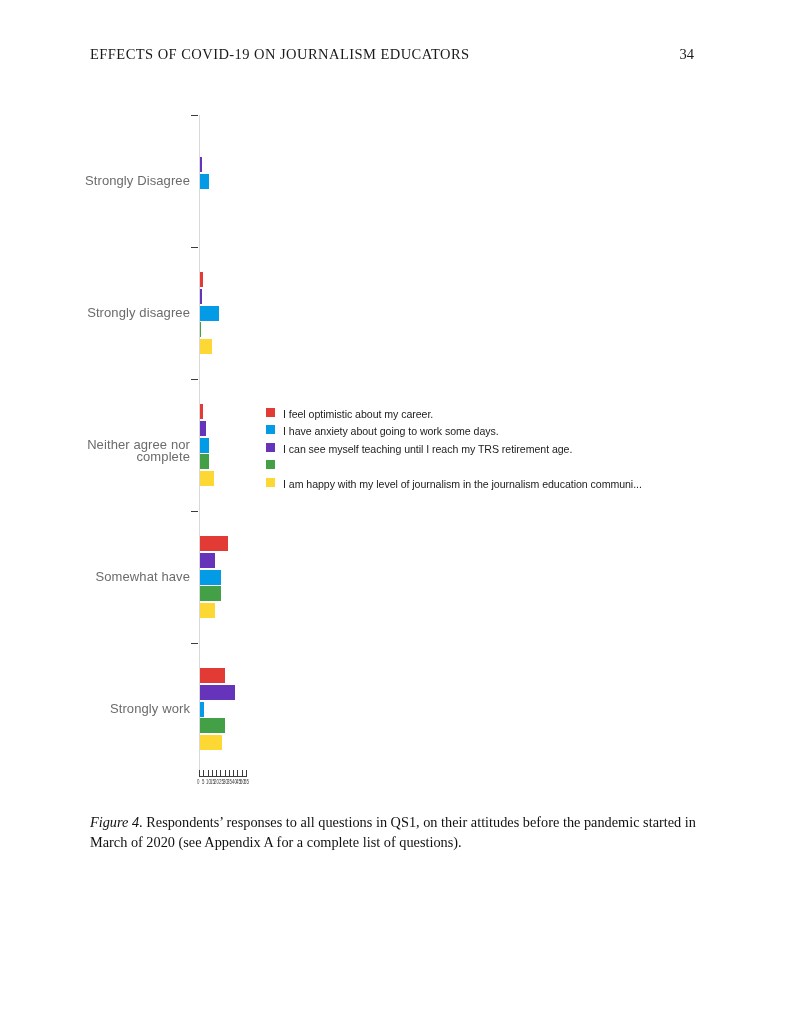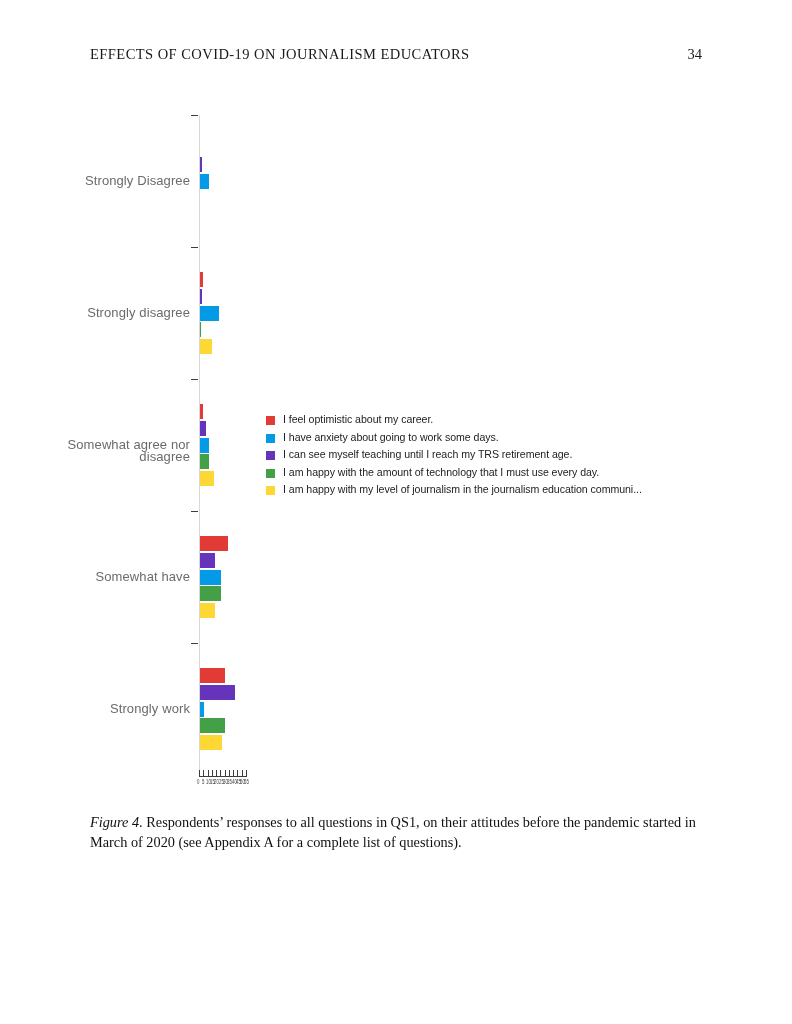--- a/index.html
+++ b/index.html
@@ -29,21 +29,21 @@
     left: 0;
     top: 0;
     font-family: "Liberation Serif", serif;
     font-size: 14.5px;
     letter-spacing: 0.45px;
     white-space: nowrap;
     color: #1a1a1a;
   }
   .running-head .rh-page {
     position: absolute;
-    right: 0;
+    right: 8px;
     top: 0;
     font-family: "Liberation Serif", serif;
     font-size: 14.5px;
     color: #1a1a1a;
   }
 
   
   .figure-wrap {
     position: absolute;
     left: 0;
@@ -141,21 +141,21 @@
   .legend {
     position: absolute;
     left: 266px;
     top: 308px;
     width: 430px;
   }
   .legend-row {
     position: relative;
     height: 17.4px;
     display: flex;
-    align-items: flex-end;
+    align-items: flex-start;
   }
   .legend-swatch {
     width: 9px;
     height: 9px;
     flex: 0 0 auto;
     margin-right: 8px;
   }
   .legend-text {
     font-family: "Liberation Sans", sans-serif;
     font-size: 10.6px;
@@ -199,21 +199,21 @@
         <div class="y-tick" style="top: 543px;"></div>
       </div>
     <div id="cat-labels">
         <div class="cat-label-holder" style="top: 75px;">
           <div class="cat-label">Strongly Disagree</div>
         </div>
         <div class="cat-label-holder" style="top: 207px;">
           <div class="cat-label">Strongly disagree</div>
         </div>
         <div class="cat-label-holder" style="top: 339px;">
-          <div class="cat-label">Somewhat agree nor disagree</div>
+          <div class="cat-label">Neither agree nor complete</div>
         </div>
         <div class="cat-label-holder" style="top: 471px;">
           <div class="cat-label">Somewhat have</div>
         </div>
         <div class="cat-label-holder" style="top: 603px;">
           <div class="cat-label">Strongly work</div>
         </div>
       </div>
     <div id="bars">
         <div class="bar" title="I feel optimistic about my career.: 0" style="top: 40.3px; width: 0px; background: rgb(226, 58, 53);"></div>
@@ -281,21 +281,20 @@
       <div class="legend-row">
         <span class="legend-swatch" style="background: rgb(3, 155, 229);"></span>
         <span class="legend-text">I have anxiety about going to work some days.</span>
       </div>
       <div class="legend-row">
         <span class="legend-swatch" style="background: rgb(102, 51, 187);"></span>
         <span class="legend-text">I can see myself teaching until I reach my TRS retirement age.</span>
       </div>
       <div class="legend-row">
         <span class="legend-swatch" style="background: rgb(67, 160, 71);"></span>
-        <span class="legend-text">I am happy with the amount of technology that I must use every day.</span>
       </div>
       <div class="legend-row">
         <span class="legend-swatch" style="background: rgb(253, 216, 53);"></span>
         <span class="legend-text">I am happy with my level of journalism in the journalism education communi...</span>
       </div>
     </div>
 </div>
 
 <div class="caption">
   <span class="fig-ital">Figure 4</span><span>. Respondents’ responses to all questions in QS1, on their attitudes before the pandemic started in March of 2020 (see Appendix A for a complete list of questions).</span>

